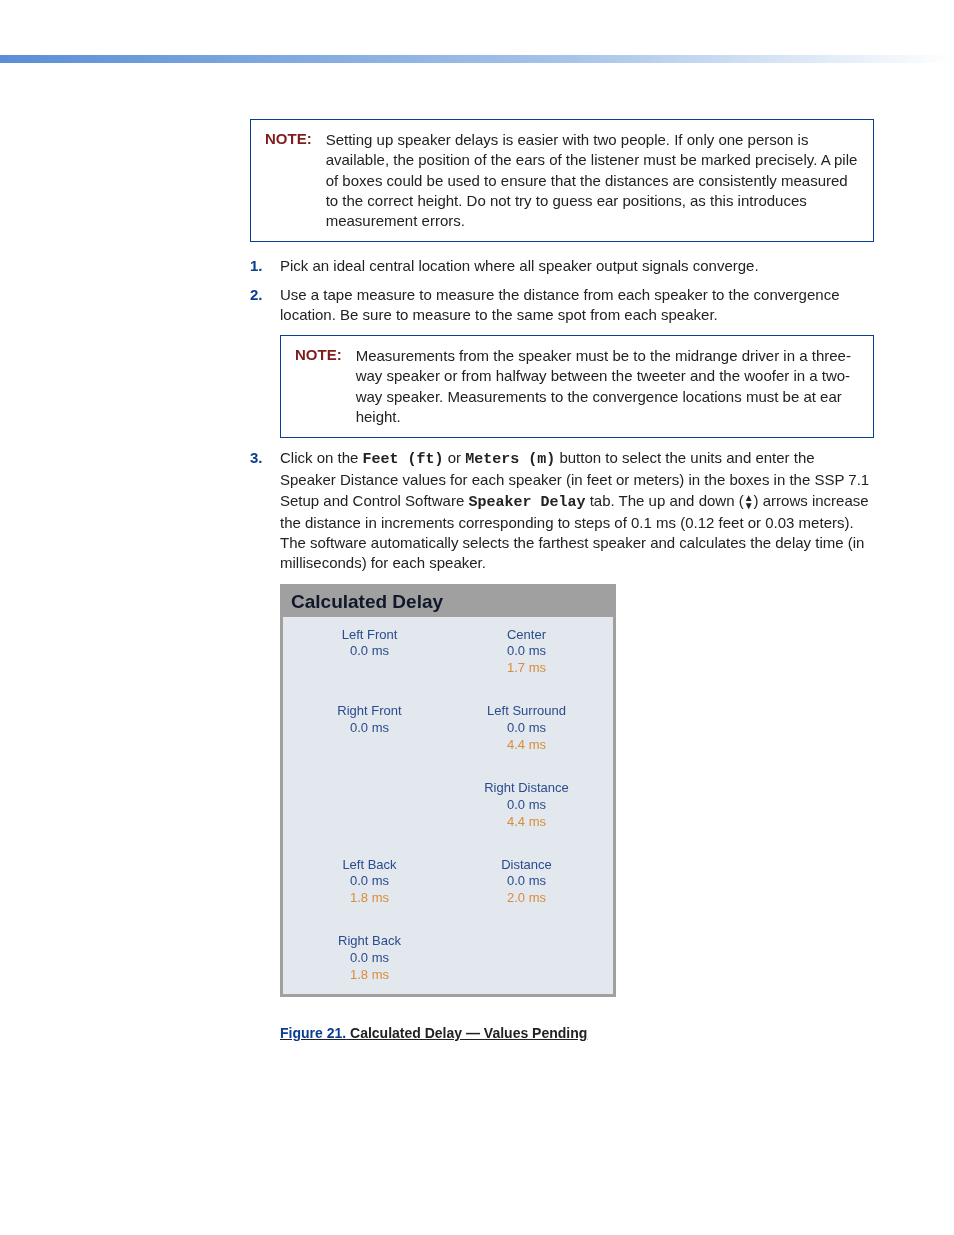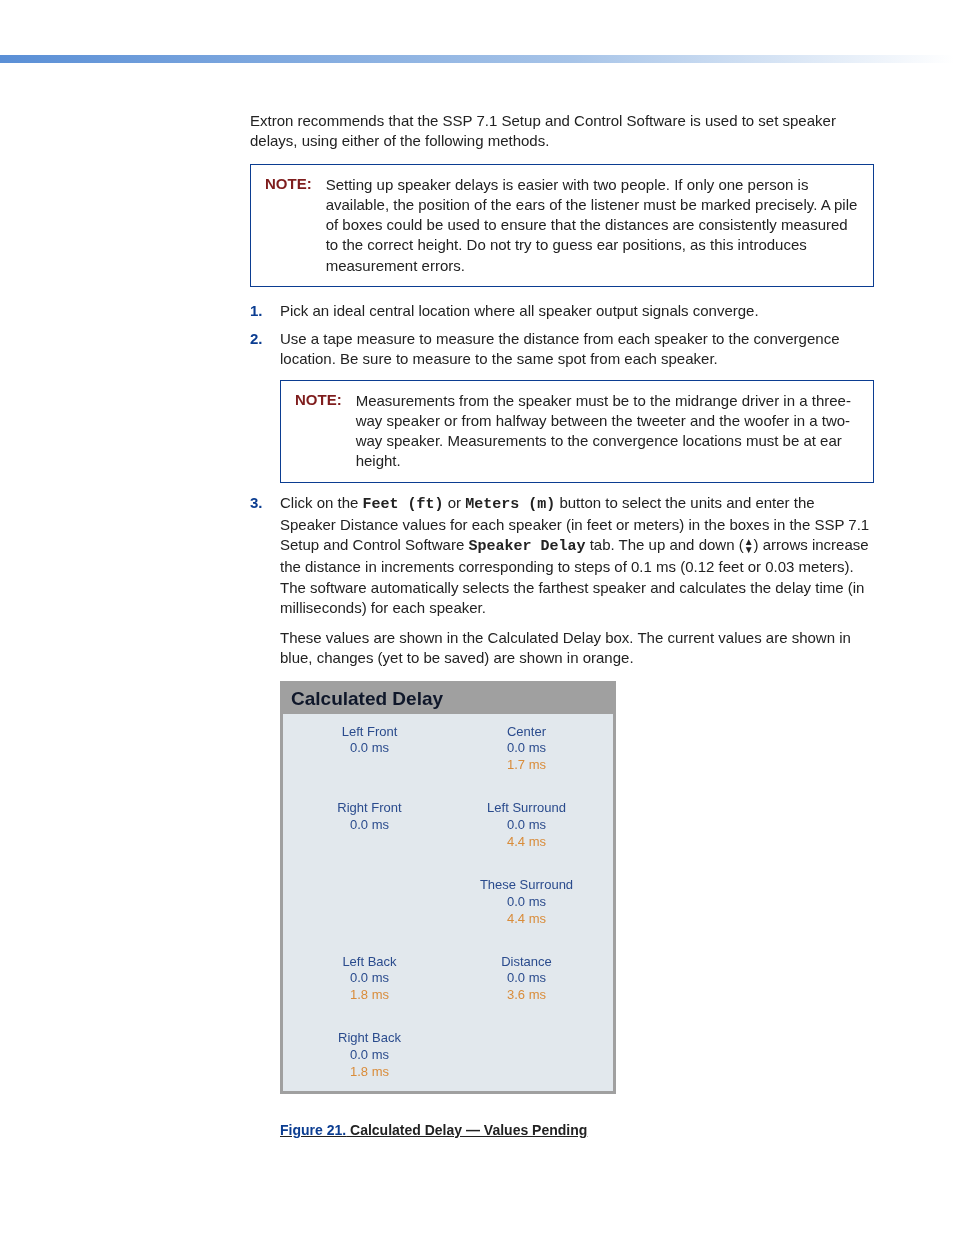--- a/index.html
+++ b/index.html
@@ -130,21 +130,20 @@
     font-weight: bold;
   }
 </style>
 </head>
 <body>
 
 <div class="top-bar"></div>
 
 <div class="page">
 
-  <div class="para">Extron recommends that the SSP 7.1 Setup and Control Software is used to set speaker delays, using either of the following methods.</div>
 
 
   <div class="note-box">
     <div class="note-label">NOTE:</div>
     <div class="note-text">Setting up speaker delays is easier with two people. If only one person is available, the position of the ears of the listener must be marked precisely. A pile of boxes could be used to ensure that the distances are consistently measured to the correct height. Do not try to guess ear positions, as this introduces measurement errors.</div>
   </div>
 
   <ol class="steps">
     <li><span>Pick an ideal central location where all speaker output signals converge.</span></li>
     <li><span>Use a tape measure to measure the distance from each speaker to the convergence location. Be sure to measure to the same spot from each speaker.</span></li>
@@ -154,21 +153,20 @@
     <div class="note-label">NOTE:</div>
     <div class="note-text">Measurements from the speaker must be to the midrange driver in a three-way speaker or from halfway between the tweeter and the woofer in a two-way speaker. Measurements to the convergence locations must be at ear height.</div>
   </div>
 
   <ol class="steps" start="3" style="counter-reset: step 2;">
     <li>
       <span>Click on the </span><span class="mono-bold">Feet (ft)</span><span> or </span><span class="mono-bold">Meters (m)</span><span> button to select the units and enter the Speaker Distance values for each speaker (in feet or meters) in the boxes in the SSP 7.1 Setup and Control Software </span><span class="mono-bold">Speaker Delay</span><span> tab. The up and down (</span><span class="arrows"><div>▲</div><div>▼</div></span><span>) arrows increase the distance in increments corresponding to steps of 0.1 ms (0.12 feet or 0.03 meters). The software automatically selects the farthest speaker and calculates the delay time (in milliseconds) for each speaker.</span>
     </li>
   </ol>
 
-  <div class="step-extra">These values are shown in the Calculated Delay box. The current values are shown in blue, changes (yet to be saved) are shown in orange.</div>
 
   <div class="calc-panel">
     <div class="calc-title">Calculated Delay</div>
     <div class="calc-grid">
       <div class="cell">
         <div class="name">Left Front</div>
         <div class="current">0.0 ms</div>
         <div class="pending"></div>
       </div>
       <div class="cell">
@@ -181,33 +179,33 @@
         <div class="current">0.0 ms</div>
         <div class="pending"></div>
       </div>
       <div class="cell">
         <div class="name">Left Surround</div>
         <div class="current">0.0 ms</div>
         <div class="pending">4.4 ms</div>
       </div>
       <div class="cell"></div>
       <div class="cell">
-        <div class="name">These Surround</div>
+        <div class="name">Right Distance</div>
         <div class="current">0.0 ms</div>
         <div class="pending">4.4 ms</div>
       </div>
       <div class="cell">
         <div class="name">Left Back</div>
         <div class="current">0.0 ms</div>
         <div class="pending">1.8 ms</div>
       </div>
       <div class="cell">
         <div class="name">Distance</div>
         <div class="current">0.0 ms</div>
-        <div class="pending">3.6 ms</div>
+        <div class="pending">2.0 ms</div>
       </div>
       <div class="cell">
         <div class="name">Right Back</div>
         <div class="current">0.0 ms</div>
         <div class="pending">1.8 ms</div>
       </div>
     </div>
   </div>
 
   <div class="figure-caption">

